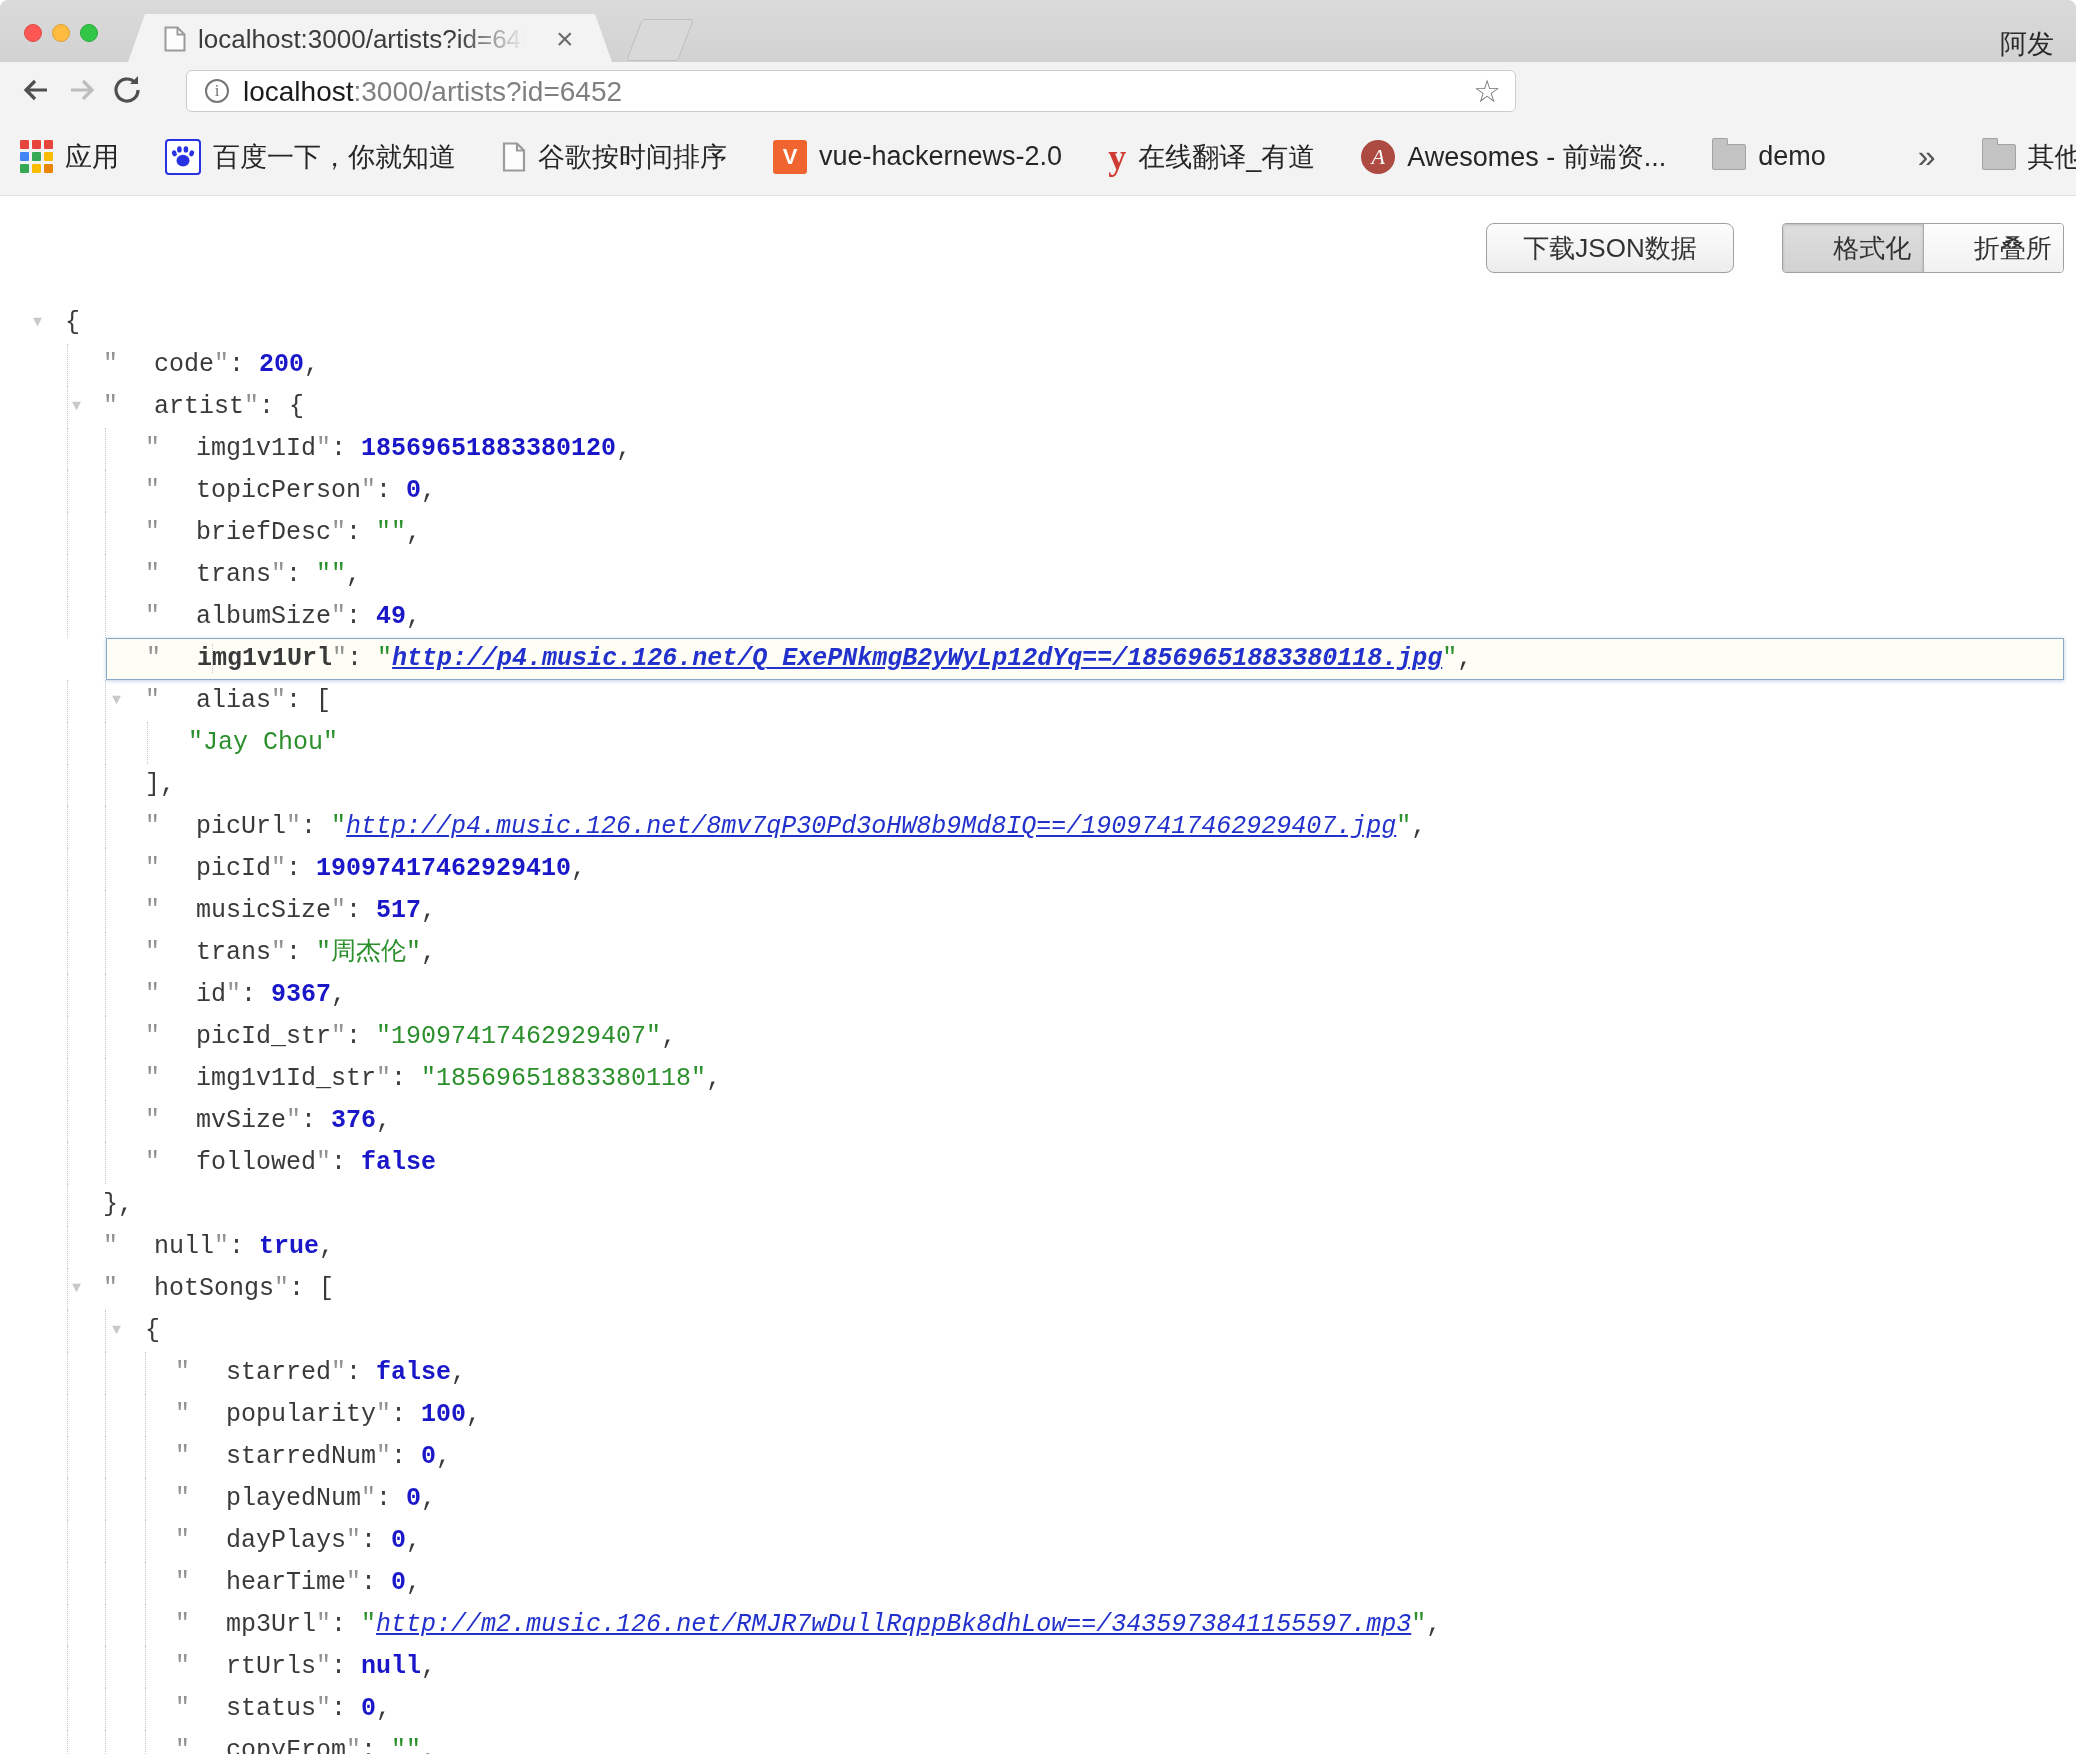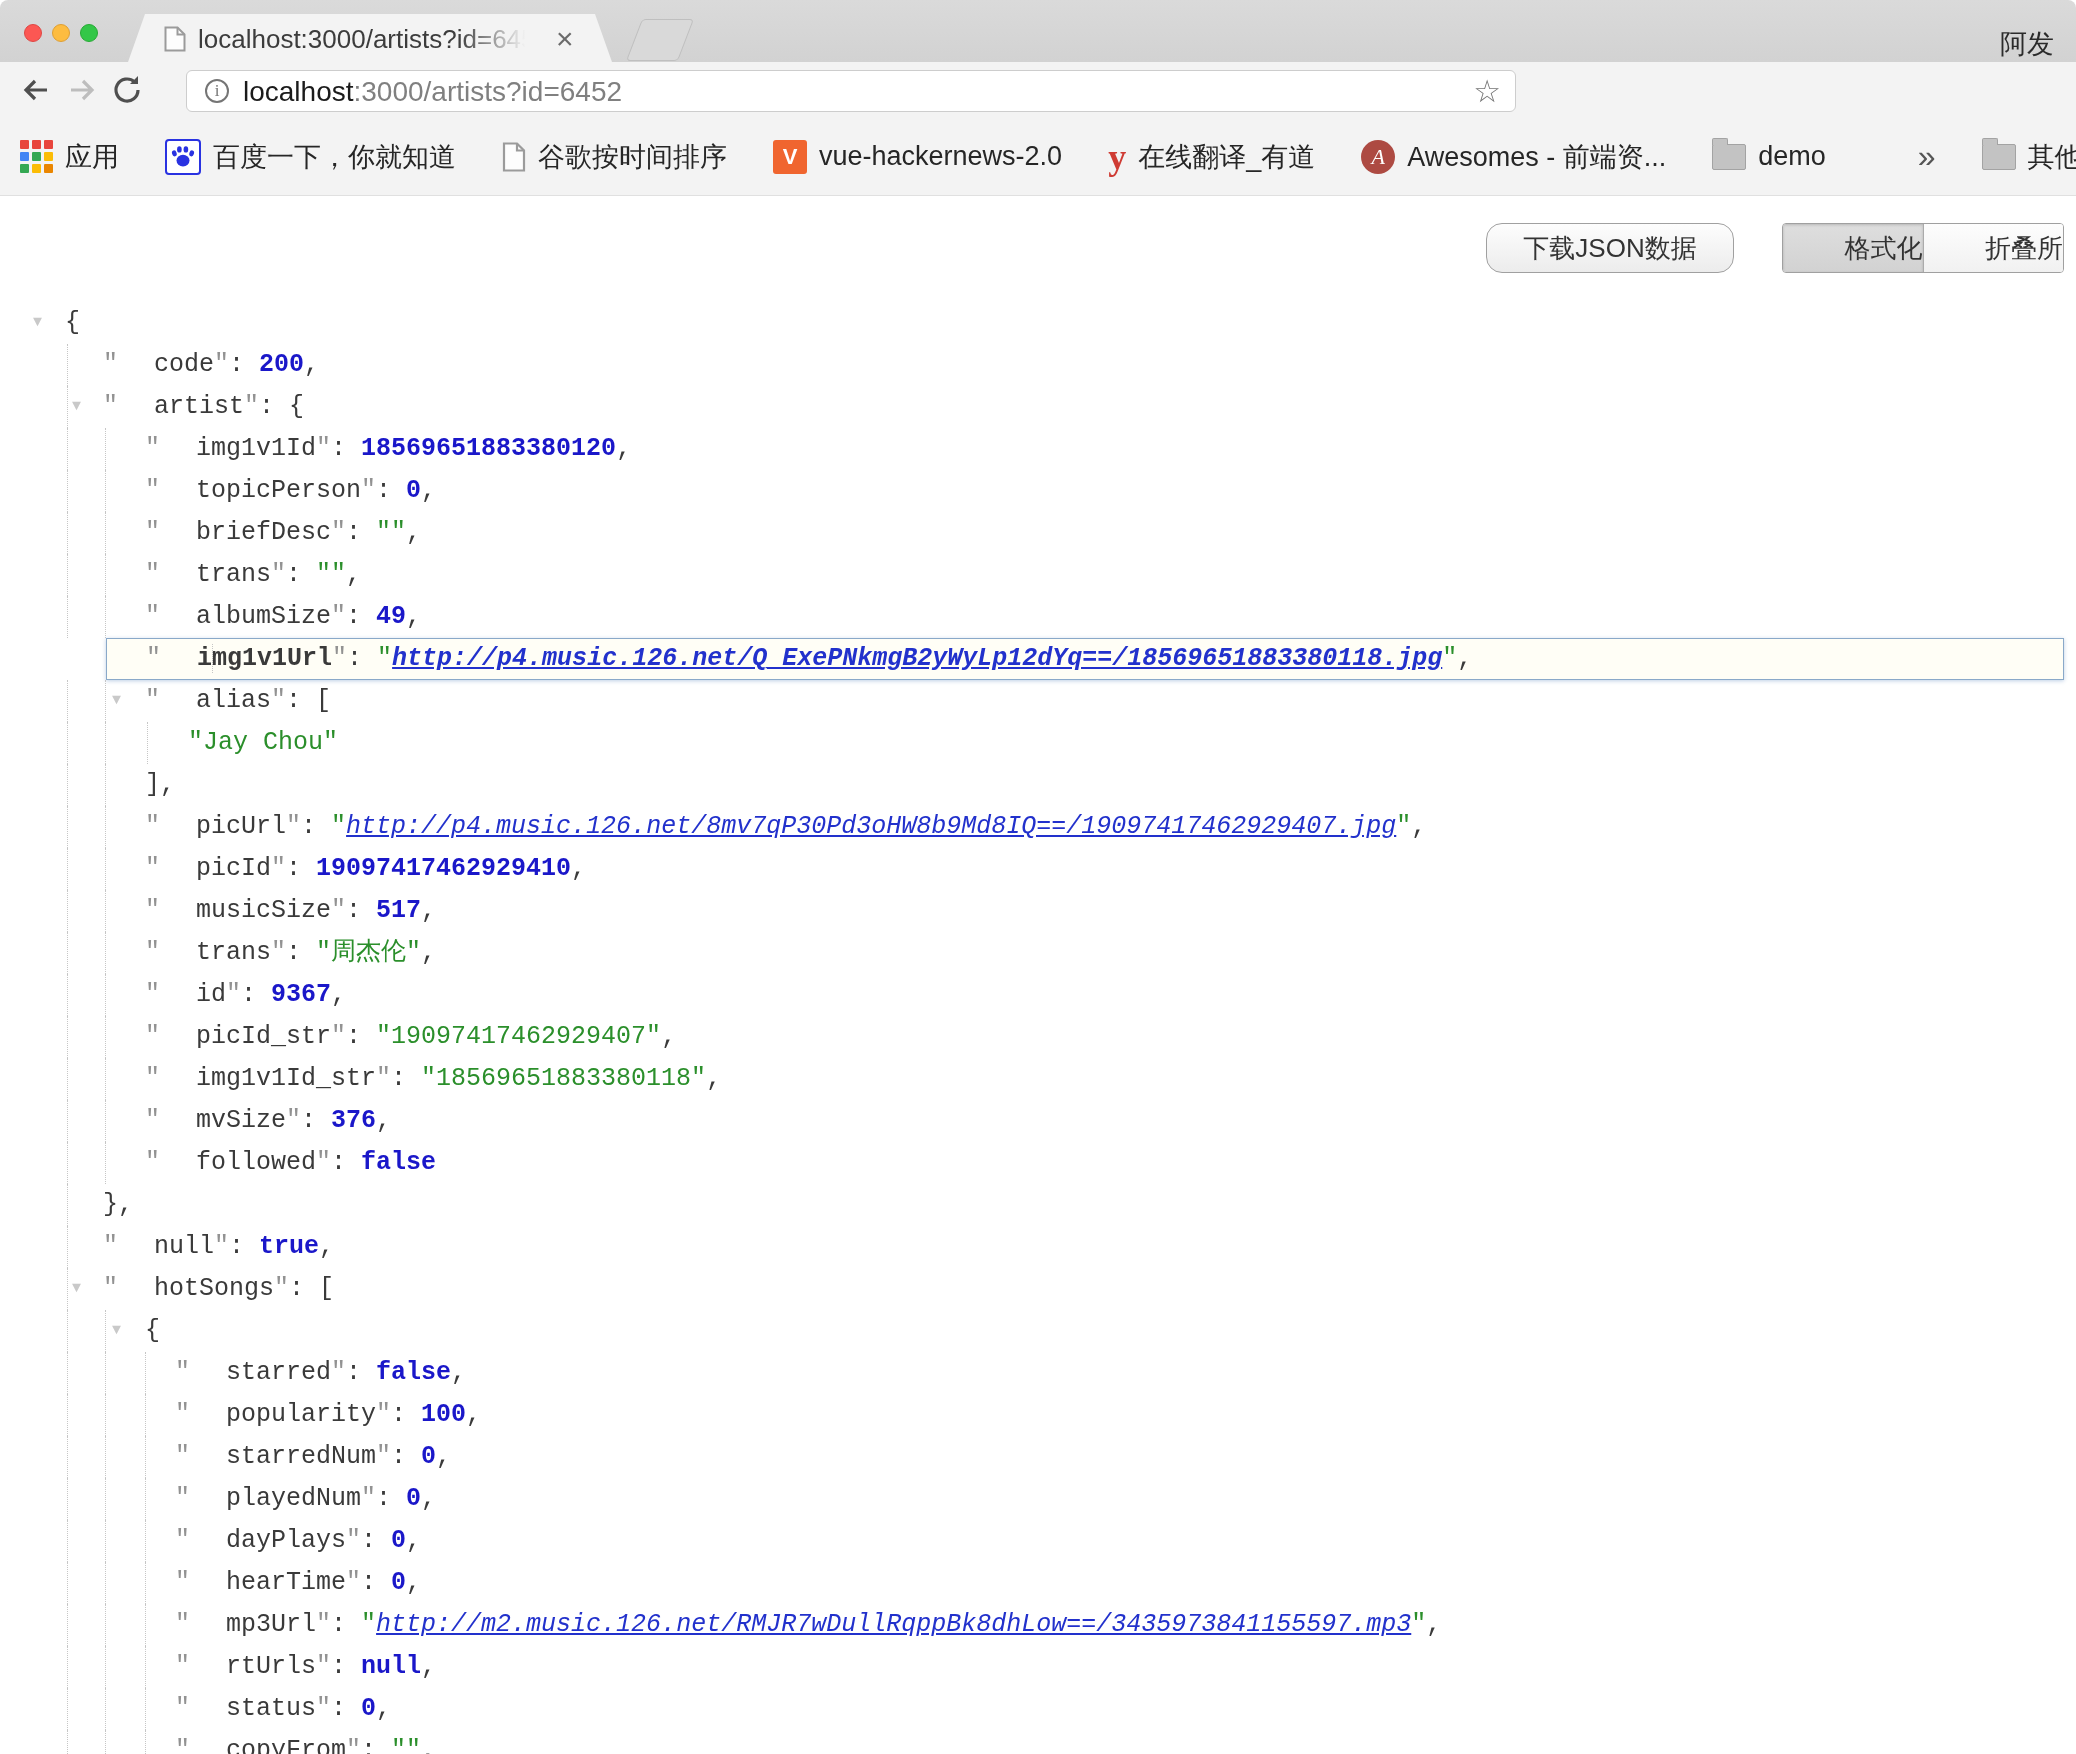--- a/index.html
+++ b/index.html
@@ -86,25 +86,25 @@
     border:1px solid #a3a3a3; border-radius:2px; }
   .folder::before { content:""; position:absolute; left:-1px; top:-7px; width:14px; height:6px;
     background:#c3c3c3; border:1px solid #a3a3a3; border-bottom:none; border-radius:2px 2px 0 0; }
   #bm-spacer { flex:1; }
   #bm-chevron { font-size:32px; color:#555; }
 
   
   #content { position:absolute; left:0; top:197px; width:100%; height:1557px; background:#fff; }
 
   #download-btn { position:absolute; left:1486px; top:26px; width:248px; height:50px;
-    background:linear-gradient(#fdfdfd,#ececec); border:1px solid #a0a0a0; border-radius:16px;
+    background:linear-gradient(#fdfdfd,#ececec); border:1px solid #a0a0a0; border-radius:8px;
     font-size:26px; color:#333; text-align:center; line-height:48px; }
   #seg-group { position:absolute; left:1782px; top:26px; width:282px; height:50px;
     border:1px solid #a0a0a0; border-radius:4px; overflow:hidden; display:flex; }
-  .seg { flex:1; font-size:26px; color:#333; text-align:right; line-height:48px;padding-left:39px; }
+  .seg { flex:1; font-size:26px; color:#333; text-align:center; line-height:48px;padding-left:39px; }
   .seg.active { background:linear-gradient(#dedede,#d2d2d2); box-shadow:inset 0 1px 3px rgba(0,0,0,.18); }
   .seg.idle   { background:linear-gradient(#fdfdfd,#f1f1f1); border-left:1px solid #ababab; }
 
   
   #json-root { position:absolute; left:0; top:105px; right:0;
     font-family:"Liberation Mono","DejaVu Sans Mono",monospace; font-size:25px; }
   .jline { position:relative; height:42px; line-height:42px; white-space:pre; }
   .guide { position:absolute; top:0; bottom:0; border-left:1px dotted #c6c6c6; }
   .tri { position:absolute; top:0; font-size:15px; color:#c9c9c9; line-height:42px; cursor:default; }
   .q { color:#929292; }

